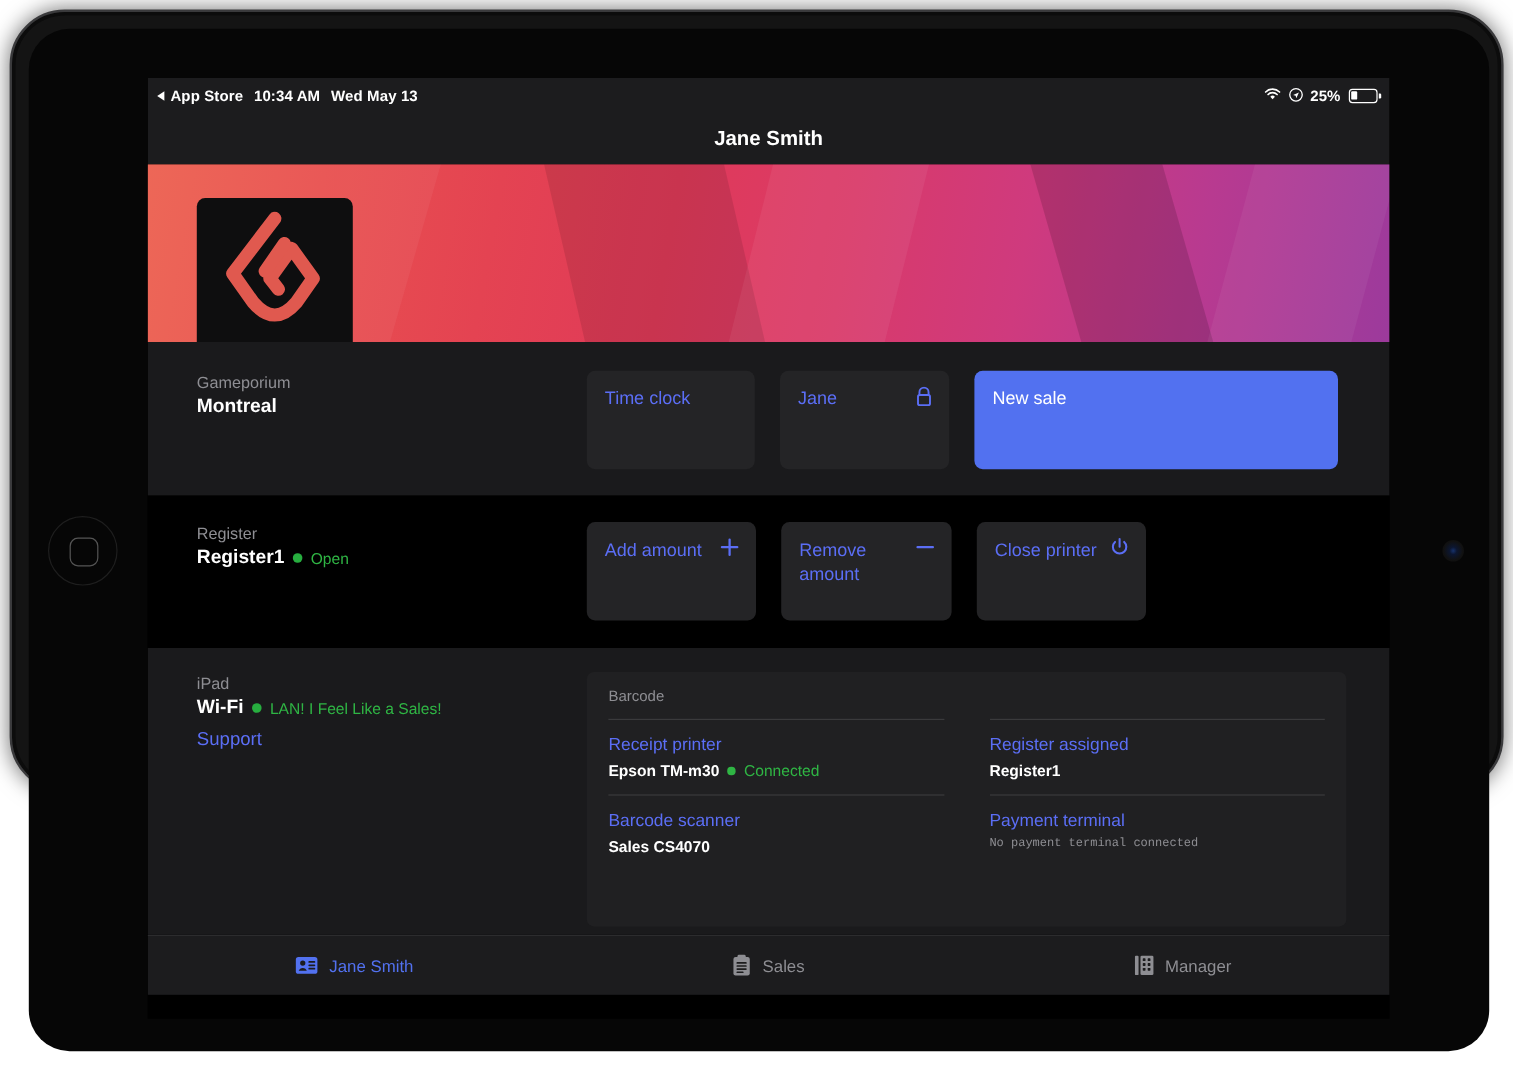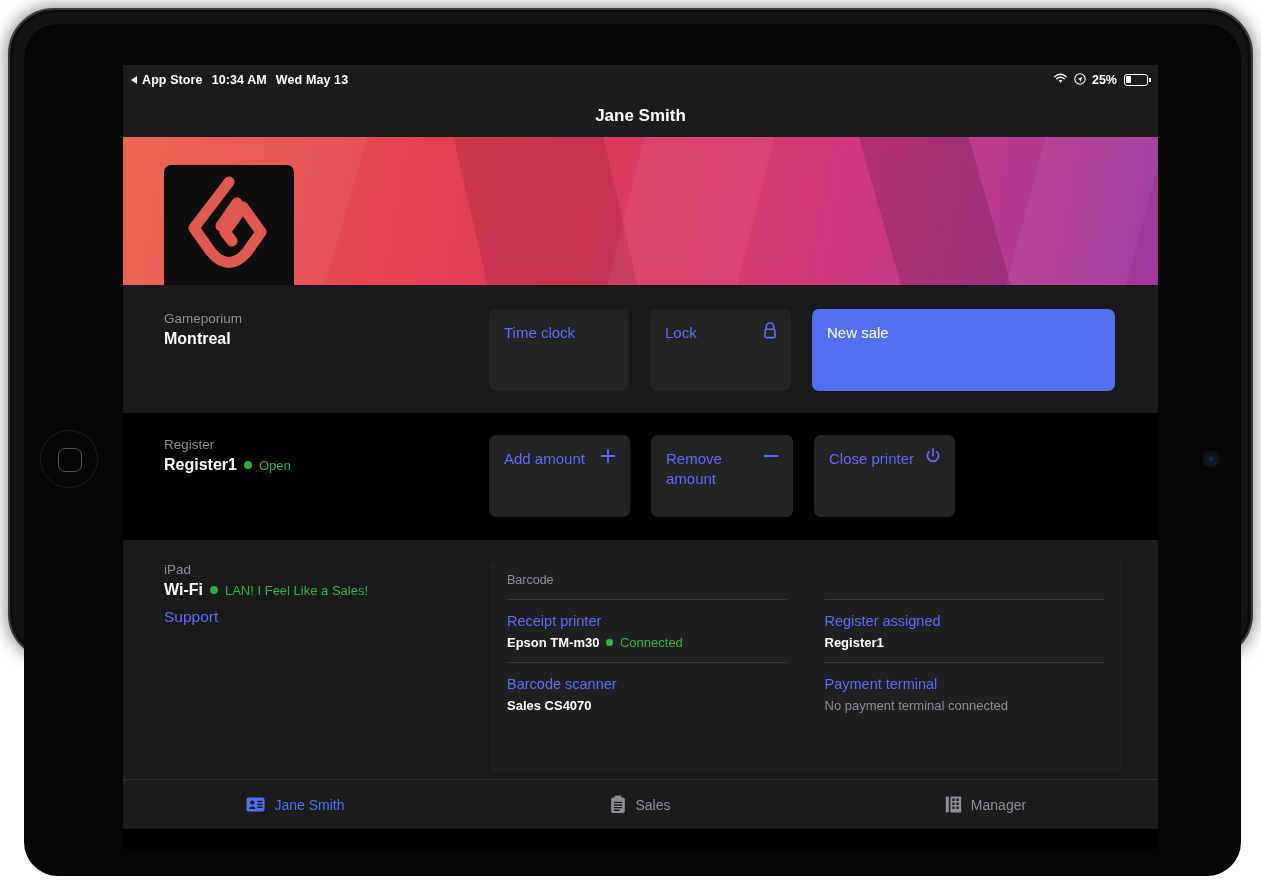--- a/index.html
+++ b/index.html
@@ -196,21 +196,21 @@
     margin-top: -2px;
   }
   .dev-col { flex: 1; }
   .dev-header {
     color: #8e8e93; font-size: 12.5px;
     height: 26px;
   }
   .dev-item { border-top: 1px solid #3a3a3c; padding: 13px 0 12px 0; }
   .dev-title { color: #5b6ef5; font-size: 14.5px; margin-bottom: 6px; cursor: pointer; }
   .dev-sub { color: #fff; font-size: 13px; font-weight: 700; display: flex; align-items: center; gap: 7px; }
-  .dev-sub .muted { color: #8e8e93; font-weight: 400; font-size: 13px; }
+  .dev-sub .muted { color: #8e8e93; font-weight: 400; font-size: 10px; font-family: Liberation Mono, monospace; }
   .dev-sub .dot-sm { width: 6.5px; height: 6.5px; border-radius: 50%; background: #2fb544; }
   .dev-sub .conn { color: #2fb544; font-weight: 400; font-size: 13px; }
 
   
   #tabbar {
     height: 50px;
     background: #1c1c1e;
     border-top: 1px solid #2c2c2e;
     display: flex;
   }
@@ -293,21 +293,21 @@
       <div class="row">
         <div class="meta-col">
           <div class="meta-label">Gameporium</div>
           <div class="meta-value">Montreal</div>
         </div>
         <div class="tiles">
           <div class="tile t-timeclock">
             <div class="tile-label">Time clock</div>
           </div>
           <div class="tile t-lock">
-            <div class="tile-label">Lock</div>
+            <div class="tile-label">Jane</div>
             <div class="tile-icon">
               <svg width="14" height="17" viewBox="0 0 14 17">
                 <path d="M3.2 7.4 V4.8 a3.8 3.8 0 0 1 7.6 0 V7.4" stroke="#5b6ef5" stroke-width="1.6" fill="none"></path>
                 <rect x="2" y="7.2" width="10" height="8.4" rx="1.4" stroke="#5b6ef5" stroke-width="1.6" fill="none"></rect>
               </svg>
             </div>
           </div>
           <div class="tile t-newsale primary">
             <div class="tile-label">New sale</div>
           </div>

